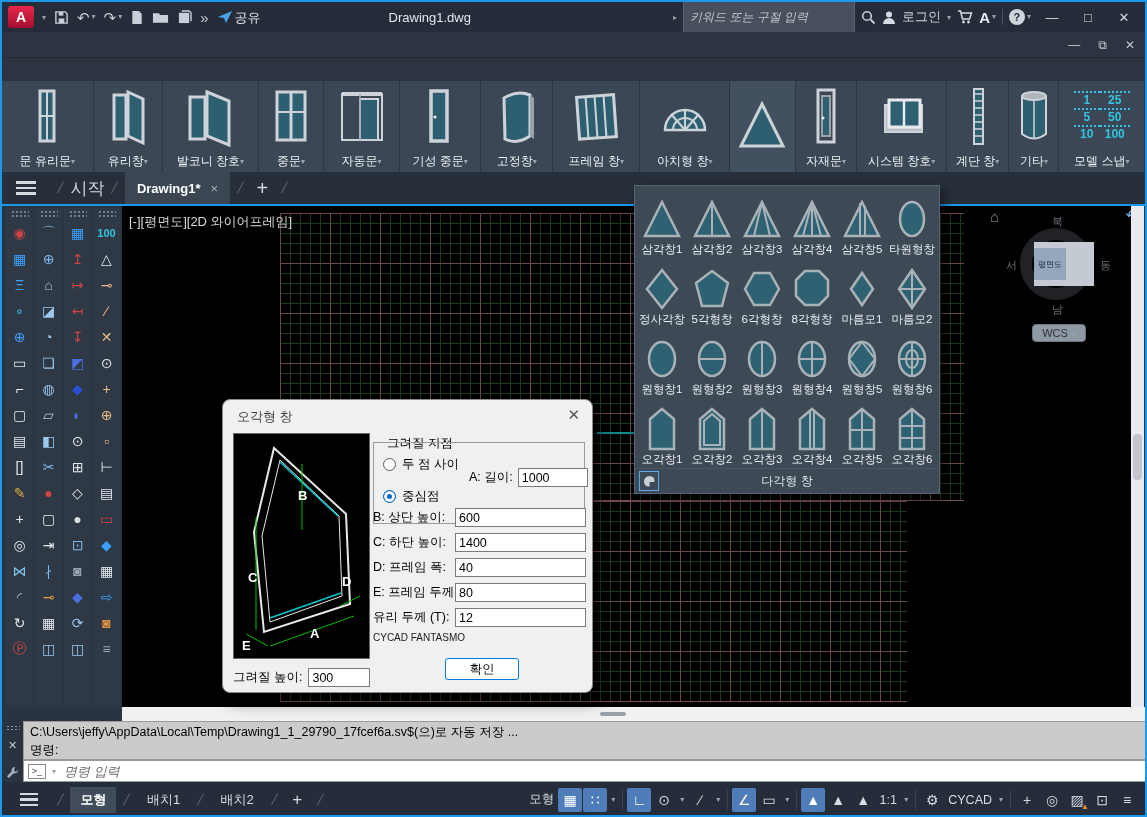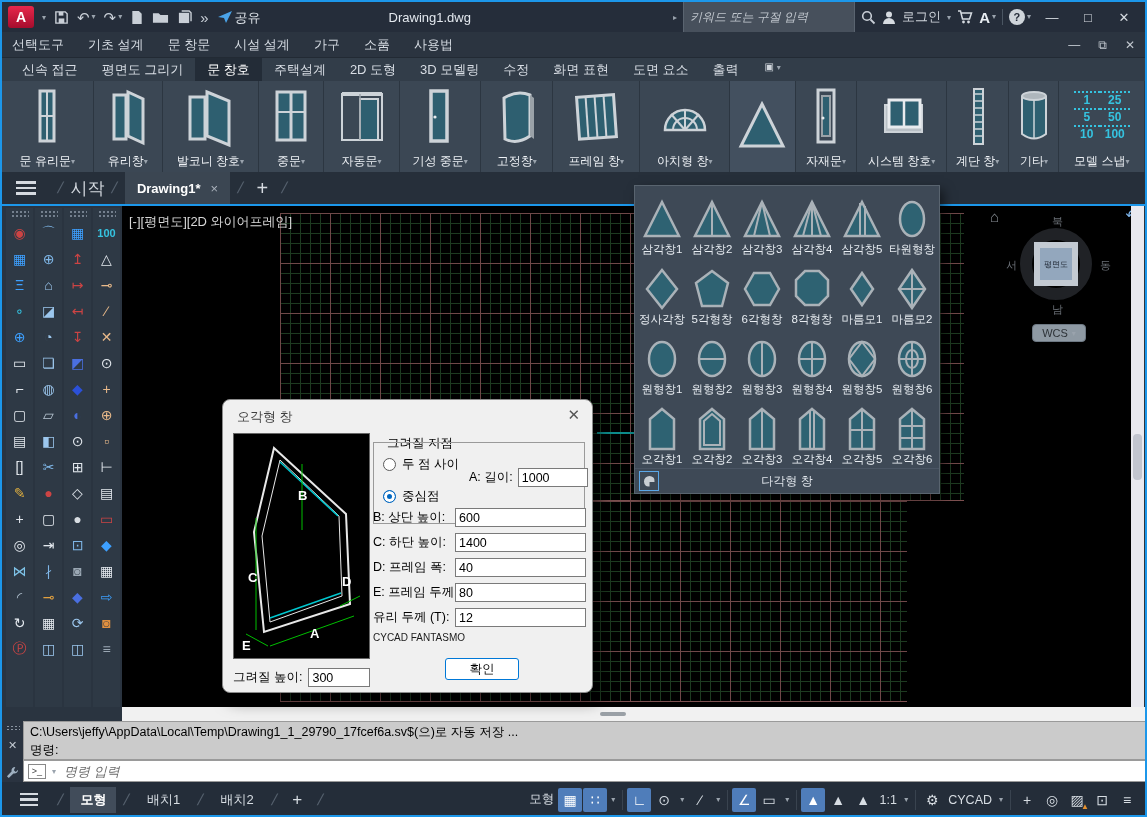--- a/index.html
+++ b/index.html
@@ -51,21 +51,21 @@
   .gridpane{background:
      repeating-linear-gradient(to right,#6f4848 0 1px,transparent 1px 50px),
      repeating-linear-gradient(to bottom,#6f4848 0 1px,transparent 1px 50px),
      repeating-linear-gradient(to right,#1d3a20 0 1px,transparent 1px 10px),
      repeating-linear-gradient(to bottom,#1d3a20 0 1px,transparent 1px 10px);
      border-bottom:1px solid #7c4f4f;}
   #tealline{left:475px;top:226px;width:52px;height:2px;background:#0d8c8c;}
   
   #viewcube{left:880px;top:10px;width:130px;height:140px;color:#6a6f76;}
   #vc-ring{position:absolute;left:18px;top:12px;width:72px;height:72px;border-radius:50%;border:12px solid rgba(34,36,40,.95);}
-  #vc-center{position:absolute;left:32px;top:26px;width:44px;height:44px;background:#c3cad2;display:flex;align-items:center;justify-content:center;}
+  #vc-center{position:absolute;left:32px;top:26px;width:60px;height:44px;background:#c3cad2;display:flex;align-items:center;justify-content:flex-start;}
   #vc-inner{width:32px;height:32px;background:#93a7bd;display:flex;align-items:center;justify-content:center;font-size:8px;color:#1c2430;}
   .vc-lbl{position:absolute;font-size:11px;}
   #vc-home{position:absolute;left:-12px;top:-8px;font-size:15px;color:#8a9097;}
   #vc-rot1{position:absolute;right:-6px;top:-10px;color:#7db4ea;font-size:15px;}
   #vc-rot2{position:absolute;right:-13px;top:0px;color:#777;font-size:13px;transform:rotate(55deg);}
   #wcsbtn{position:absolute;left:30px;top:108px;width:54px;height:18px;background:#8e99a3;border:1px solid #6d7883;border-radius:4px;color:#2e3338;font-size:11px;display:flex;align-items:center;justify-content:center;gap:4px;}
   
   #vscroll{left:1129px;top:0px;width:13px;height:503px;background:#e9e9ef;}
   #vthumb{position:absolute;left:2px;top:228px;width:9px;height:46px;background:#c2c5cf;border-radius:4px;}
   #hscroll{left:120px;top:705px;width:1027px;height:14px;background:#f1f1f1;}
@@ -204,51 +204,27 @@
           <span style="width:16px;height:16px;border-radius:50%;background:#cfd5db;color:#252d3a;font-size:11px;font-weight:bold;display:flex;align-items:center;justify-content:center">?</span>
           <span class="caret">▾</span>
         </span>
       <span class="winctl">—</span>
       <span class="winctl">□</span>
       <span class="winctl">✕</span>
     </div>
   </div>
 
   <div id="menubar" class="abs">
-    <span id="menubar-items" style="display:flex;gap:24px">
-        <span>선택도구</span>
-        <span>기초 설계</span>
-        <span>문 창문</span>
-        <span>시설 설계</span>
-        <span>가구</span>
-        <span>소품</span>
-        <span>사용법</span>
-      </span>
     <span class="docctl">
       <span>—</span>
       <span>⧉</span>
       <span>✕</span>
     </span>
   </div>
 
-  <div id="ribbontabs" class="abs">
-    <span id="rtabs" style="display:flex">
-        <span class="rtab">신속 접근</span>
-        <span class="rtab">평면도 그리기</span>
-        <span class="rtab active">문 창호</span>
-        <span class="rtab">주택설계</span>
-        <span class="rtab">2D 도형</span>
-        <span class="rtab">3D 모델링</span>
-        <span class="rtab">수정</span>
-        <span class="rtab">화면 표현</span>
-        <span class="rtab">도면 요소</span>
-        <span class="rtab">출력</span>
-      </span>
-    <span id="rtab-overflow"><span>▣</span> <span class="caret">▾</span></span>
-  </div>
 
   <div id="ribbon" class="abs">
       <div class="rpanel" style="width: 92px;">
         <div class="icn">
           <svg width="56" height="62" viewBox="0 0 56 62">
             <rect x="21" y="5" width="14" height="50" fill="#2e5f70" stroke="#cdd3d8" stroke-width="3"></rect>
             <line x1="28" y1="5" x2="28" y2="55" stroke="#cdd3d8" stroke-width="2"></line>
             <line x1="21" y1="30" x2="35" y2="30" stroke="#cdd3d8" stroke-width="2"></line>
           </svg>
         </div>

